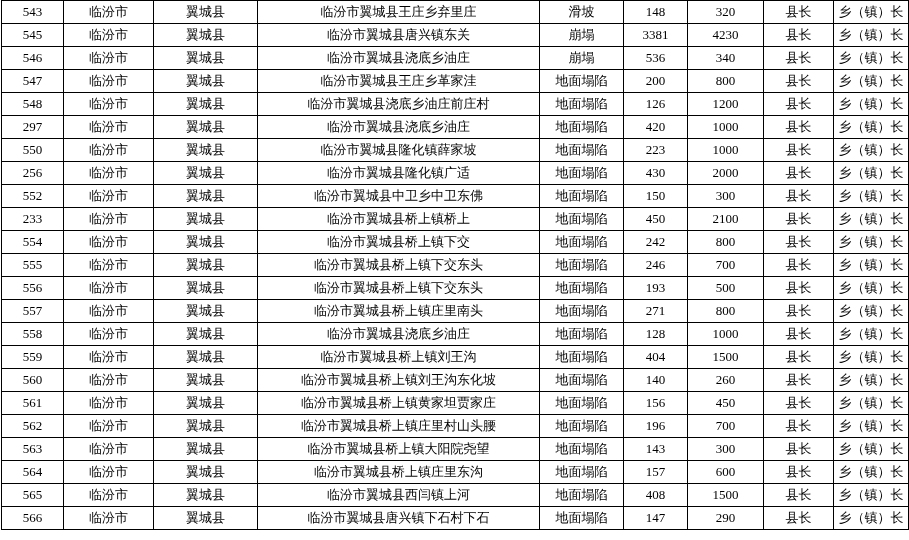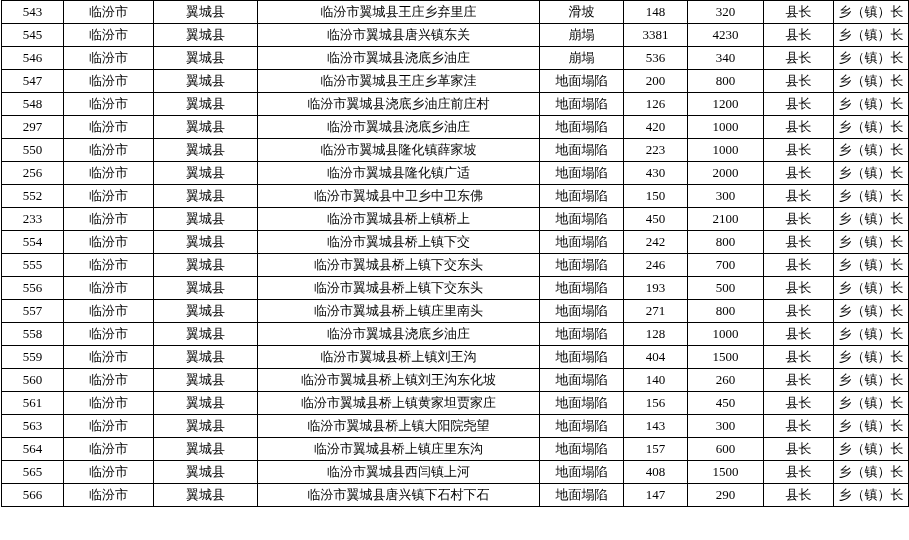--- a/index.html
+++ b/index.html
@@ -264,20 +264,31 @@
           <td>临汾市</td>
           <td>翼城县</td>
           <td class="name-cell">临汾市翼城县桥上镇黄家坦贾家庄</td>
           <td>地面塌陷</td>
           <td>156</td>
           <td>450</td>
           <td>县长</td>
           <td class="resp2-cell">乡（镇）长</td>
         </tr>
         <tr>
+          <td>562</td>
+          <td>临汾市</td>
+          <td>翼城县</td>
+          <td class="name-cell">临汾市翼城县桥上镇庄里村山头腰</td>
+          <td>地面塌陷</td>
+          <td>196</td>
+          <td>700</td>
+          <td>县长</td>
+          <td class="resp2-cell">乡（镇）长</td>
+        </tr>
+        <tr>
           <td>563</td>
           <td>临汾市</td>
           <td>翼城县</td>
           <td class="name-cell">临汾市翼城县桥上镇大阳院尧望</td>
           <td>地面塌陷</td>
           <td>143</td>
           <td>300</td>
           <td>县长</td>
           <td class="resp2-cell">乡（镇）长</td>
         </tr>

